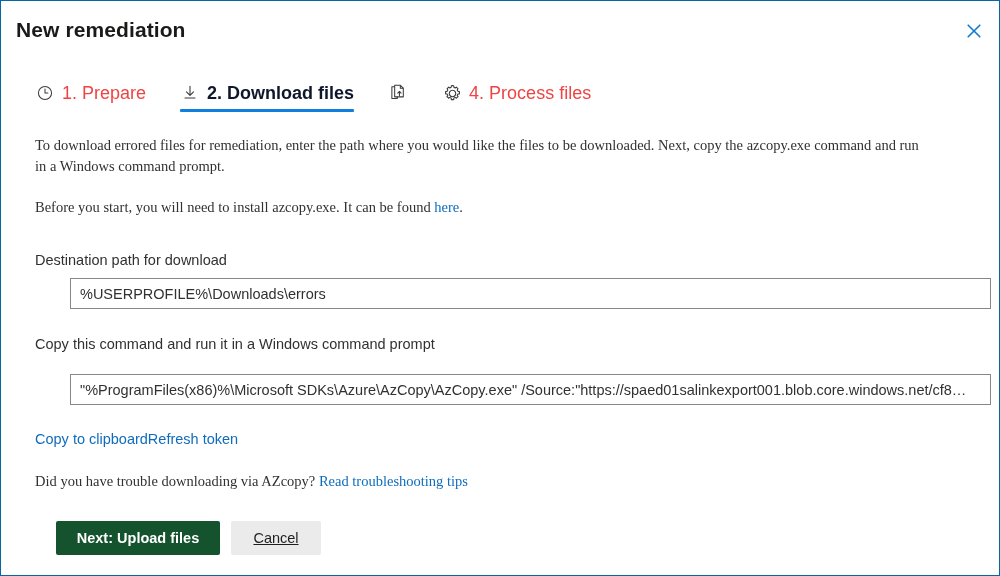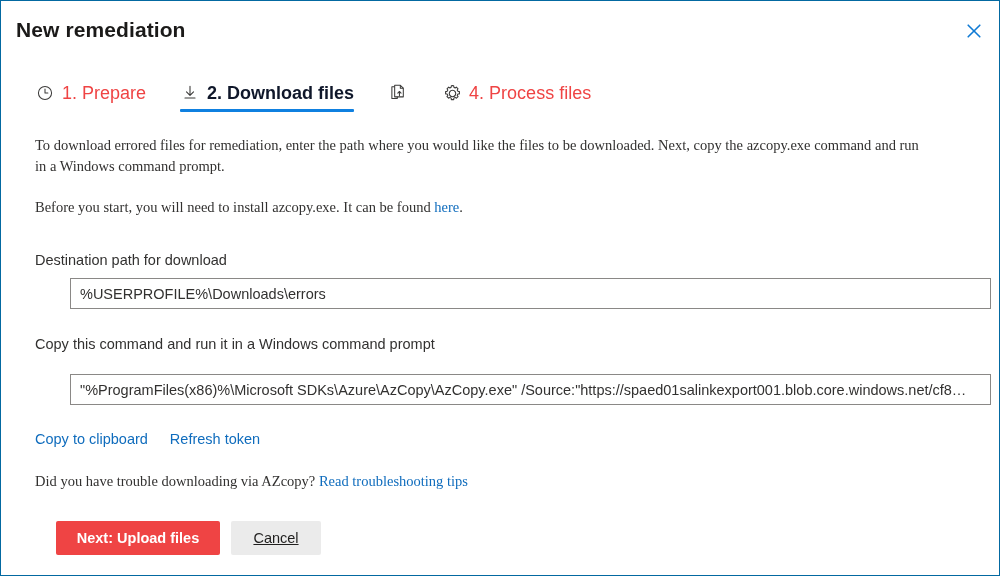--- a/index.html
+++ b/index.html
@@ -163,21 +163,20 @@
     text-decoration: none;
     cursor: pointer;
   }
 
   .link-row {
     position: absolute;
     left: 34px;
     top: 428px;
     display: flex;
     align-items: center;
-    gap: 22px;
     font-size: 14.5px;
     line-height: 20px;
   }
 
   #trouble-para {
     left: 34px;
     top: 470px;
     width: 860px;
   }
 
@@ -195,21 +194,21 @@
     font-size: 14.5px;
     border: none;
     border-radius: 2px;
     cursor: pointer;
     height: 34px;
     padding: 0 14px;
     line-height: 34px;
     white-space: nowrap;
   }
   .btn-primary {
-    background: #ef4444;
+    background: #14532d;
     color: #ffffff;
     font-weight: 700;
     min-width: 164px;
   }
   .btn-secondary {
     background: #ebebeb;
     color: #201f1e;
     font-weight: 400;
     min-width: 90px;
     text-decoration: underline;

